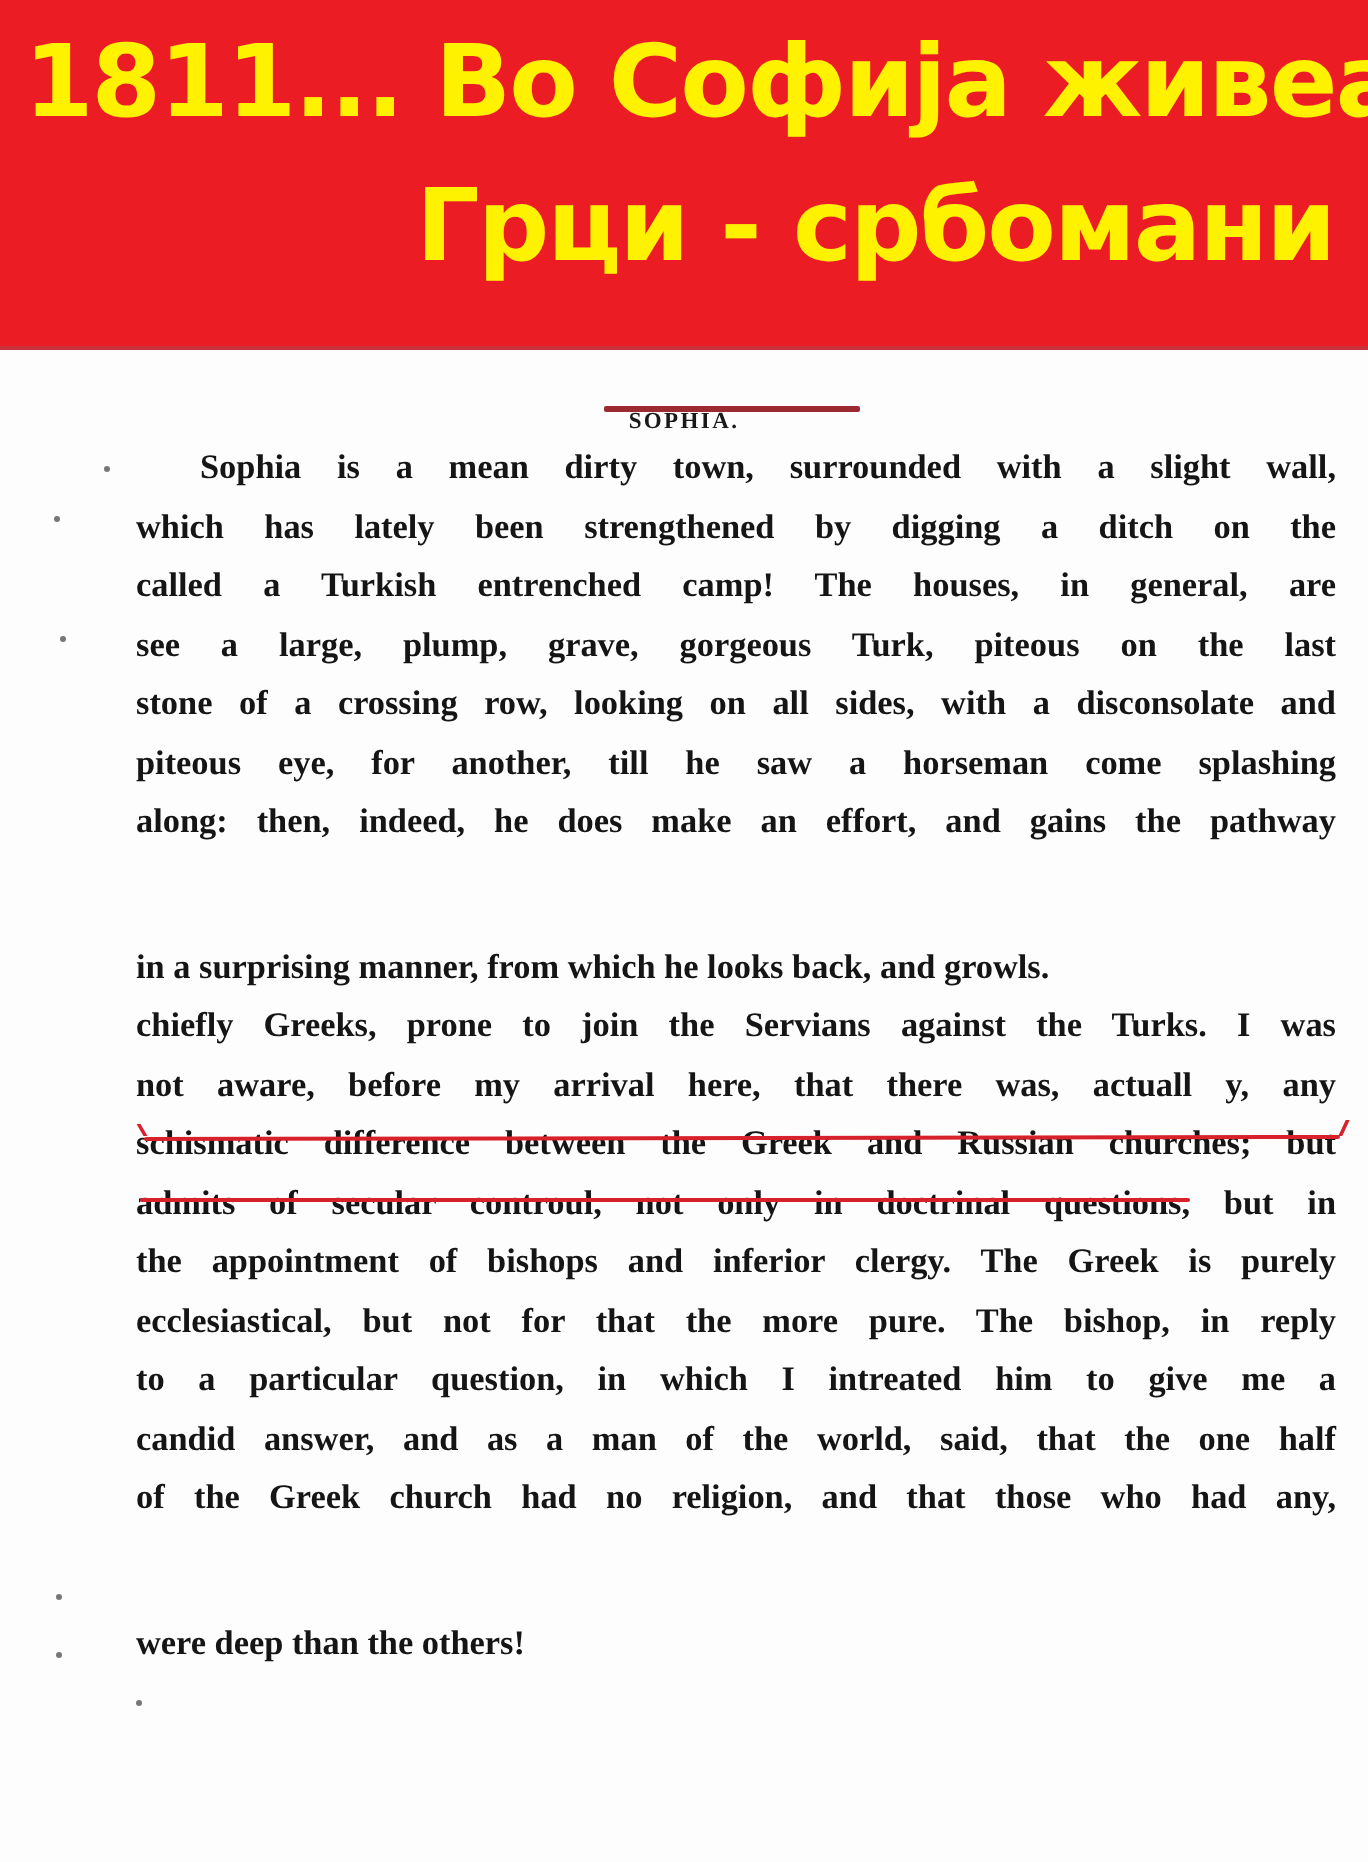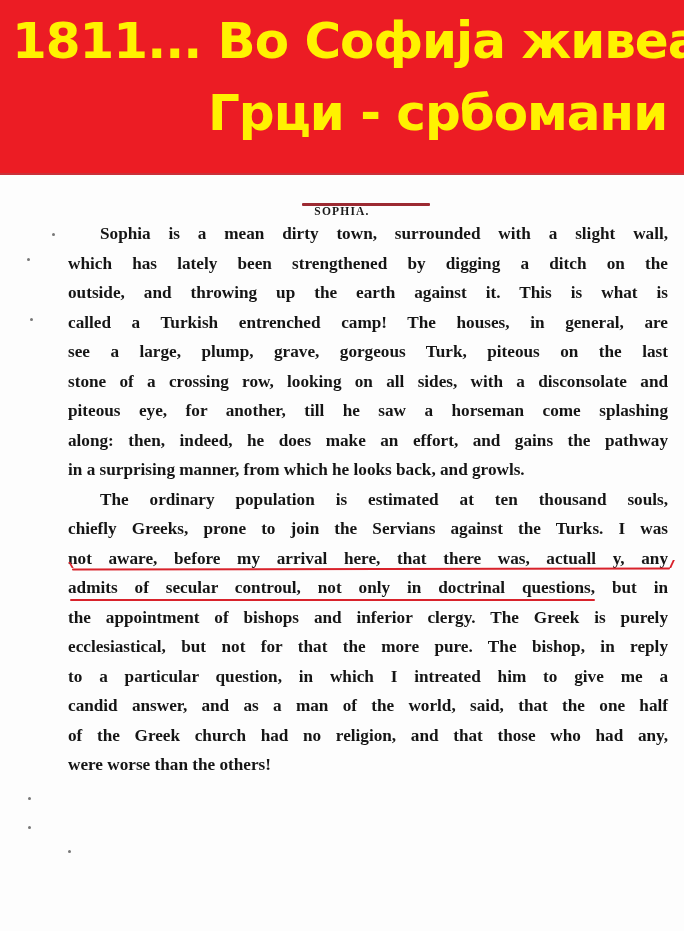--- a/index.html
+++ b/index.html
@@ -40,21 +40,21 @@
     position: absolute; left: 68px; width: 600px; top: 44px;
     font-size: 17.2px; line-height: 29.5px; color: #151515;
     font-weight: bold;
   }
   .line {
     display: block; white-space: nowrap;
     text-align: justify; text-align-last: justify;
     height: 29.5px;
   }
   .line.indent { padding-left: 32px; }
-  .line.last { text-align-last: left; }
+  .line.last { text-align-last: left; margin-top: 43px; }
   .hl-underline {
     position: absolute; height: 2px; background: #d8222b;
     border-radius: 1px;
   }
   .hl-u1 { left: 72px; width: 598px; top: 393px; transform: rotate(-0.1deg); }
   .hl-u1-tick { position: absolute; left: 665px; top: 385px; width: 6px; height: 8px;
     border-right: 2px solid #d8222b; transform: skewX(-25deg); }
   .hl-u1-start { position: absolute; left: 70px; top: 387px; width: 6px; height: 6px;
     border-left: 2px solid #d8222b; transform: skewX(30deg); }
   .hl-u2 { left: 70px; width: 525px; top: 424px; }
@@ -78,36 +78,35 @@
   <div class="margin-dot" style="left:52px;top:58px;"></div>
   <div class="margin-dot" style="left:27px;top:83px;"></div>
   <div class="margin-dot" style="left:30px;top:143px;"></div>
   <div class="margin-dot" style="left:28px;top:622px;"></div>
   <div class="margin-dot" style="left:28px;top:651px;"></div>
   <div class="margin-dot" style="left:68px;top:675px;"></div>
 
   <div class="body-text">
     <span class="line indent">Sophia is a mean dirty town, surrounded with a slight wall,</span>
     <span class="line">which has lately been strengthened by digging a ditch on the</span>
-    <span class="line">outside, and throwing up the earth against it. This is what is</span>
     <span class="line">called a Turkish entrenched camp! The houses, in general, are</span>
     <span class="line">see a large, plump, grave, gorgeous Turk, piteous on the last</span>
     <span class="line">stone of a crossing row, looking on all sides, with a disconsolate and</span>
     <span class="line">piteous eye, for another, till he saw a horseman come splashing</span>
     <span class="line">along: then, indeed, he does make an effort, and gains the pathway</span>
     <span class="line last">in a surprising manner, from which he looks back, and growls.</span>
-    <span class="line indent">The ordinary population is estimated at ten thousand souls,</span>
     <span class="line">chiefly Greeks, prone to join the Servians against the Turks. I was</span>
     <span class="line">not aware, before my arrival here, that there was, actuall y, any</span>
+    <span class="line">schismatic difference between the Greek and Russian churches; but</span>
     <span class="line">admits of secular controul, not only in doctrinal questions, but in</span>
     <span class="line">the appointment of bishops and inferior clergy. The Greek is purely</span>
     <span class="line">ecclesiastical, but not for that the more pure. The bishop, in reply</span>
     <span class="line">to a particular question, in which I intreated him to give me a</span>
     <span class="line">candid answer, and as a man of the world, said, that the one half</span>
     <span class="line">of the Greek church had no religion, and that those who had any,</span>
-    <span class="line last">were worse than the others!</span>
+    <span class="line last">were deep than the others!</span>
   </div>
 
   <div class="hl-underline hl-u1"></div>
   <div class="hl-u1-start"></div>
   <div class="hl-u1-tick"></div>
   <div class="hl-underline hl-u2"></div>
 </div>
 
 </body></html>

